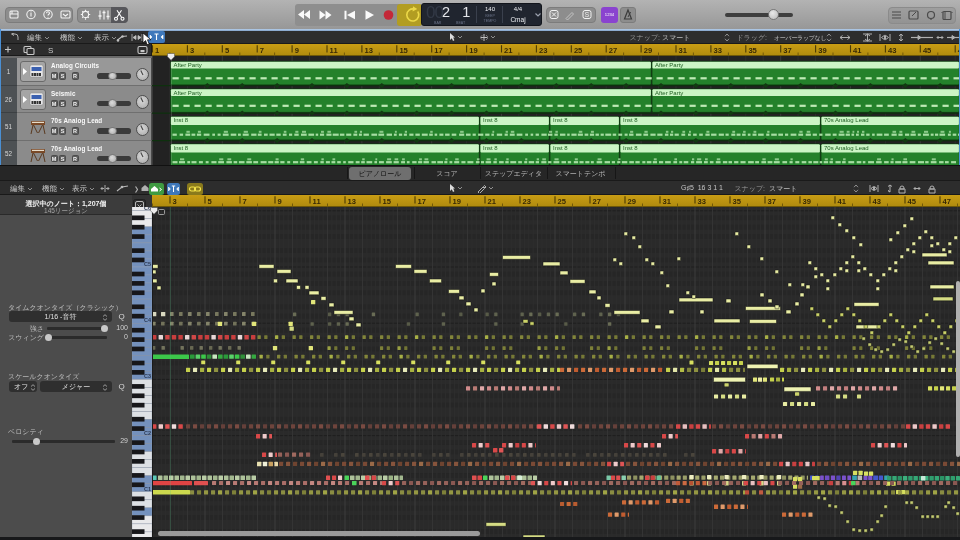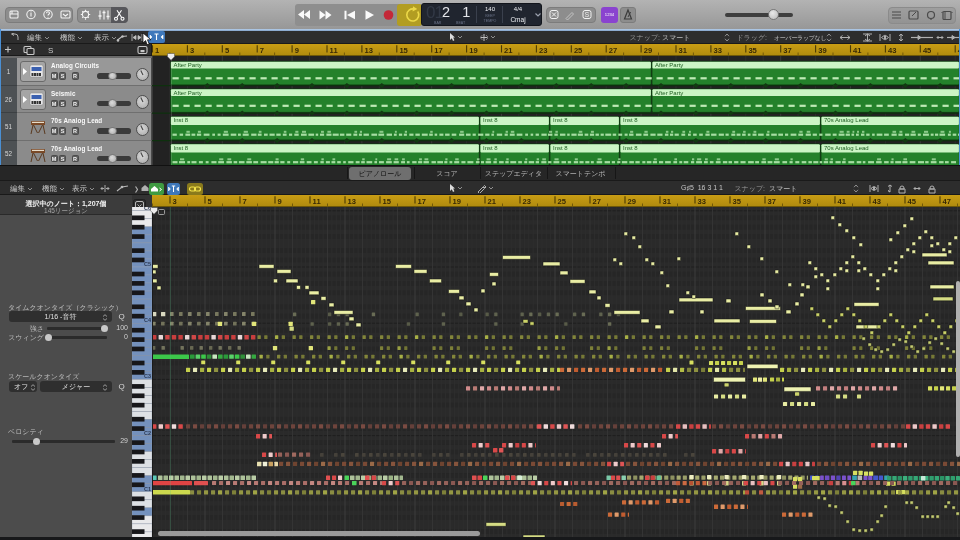--- a/index.html
+++ b/index.html
@@ -46,21 +46,21 @@
 <path d="M49.5 6.8v8.4h2V6.8zM60 6.8l-8 4.2 8 4.2z"></path>
 <path d="M70.5 6.3l8.5 4.7-8.5 4.7z"></path>
 </g>
 <circle cx="93.5" cy="11" r="4.8" fill="#c42838"></circle>
 <g stroke="#ecd948" fill="none" stroke-width="1.6">
 <path d="M119.5 5.2a6 6 0 1 0 3.2 2.3"></path>
 </g>
 <path d="M118 2.2l4.2 2.8-4.6 2.4z" fill="#ecd948"></path>
 </svg>
     <div class="" style="left:421px;top:3px;width:121px;height:23px;background:#20252f;border-radius:3px;border:1px solid #12151c;"></div>
-    <div class="t" style="left:426px;top:3px;width:26px;height:20px;font-size:17px;font-weight:300;color:#323946;letter-spacing:-1px;">01</div>
+    <div class="t" style="left:426px;top:3px;width:26px;height:20px;font-size:17px;font-weight:300;color:#323946;letter-spacing:-1px;">00</div>
     <div class="t" style="left:442px;top:4px;width:40px;height:17px;font-size:14.5px;font-weight:300;color:#e3e5ea;">2&nbsp;&nbsp;&nbsp;1</div>
     <div class="t" style="left:434px;top:21px;width:20px;height:4px;font-size:3.6px;color:#6b7389;">BAR</div>
     <div class="t" style="left:456px;top:21px;width:20px;height:4px;font-size:3.6px;color:#6b7389;">BEAT</div>
     <div class="" style="left:476px;top:6px;width:1px;height:17px;background:#3a404d;"></div>
     <div class="t" style="left:478px;top:6px;width:24px;height:7px;font-size:6px;color:#eceef2;text-align:center;">140</div>
     <div class="t" style="left:478px;top:14px;width:24px;height:4px;font-size:3.6px;color:#6b7389;text-align:center;">KEEP</div>
     <div class="t" style="left:478px;top:19px;width:24px;height:4px;font-size:3.6px;color:#6b7389;text-align:center;">TEMPO</div>
     <div class="" style="left:502px;top:6px;width:1px;height:17px;background:#3a404d;"></div>
     <div class="t" style="left:504px;top:6px;width:28px;height:7px;font-size:6px;color:#eceef2;text-align:center;">4/4</div>
     <div class="t" style="left:504px;top:16px;width:28px;height:7px;font-size:6.5px;color:#eceef2;text-align:center;">Cmaj</div>

